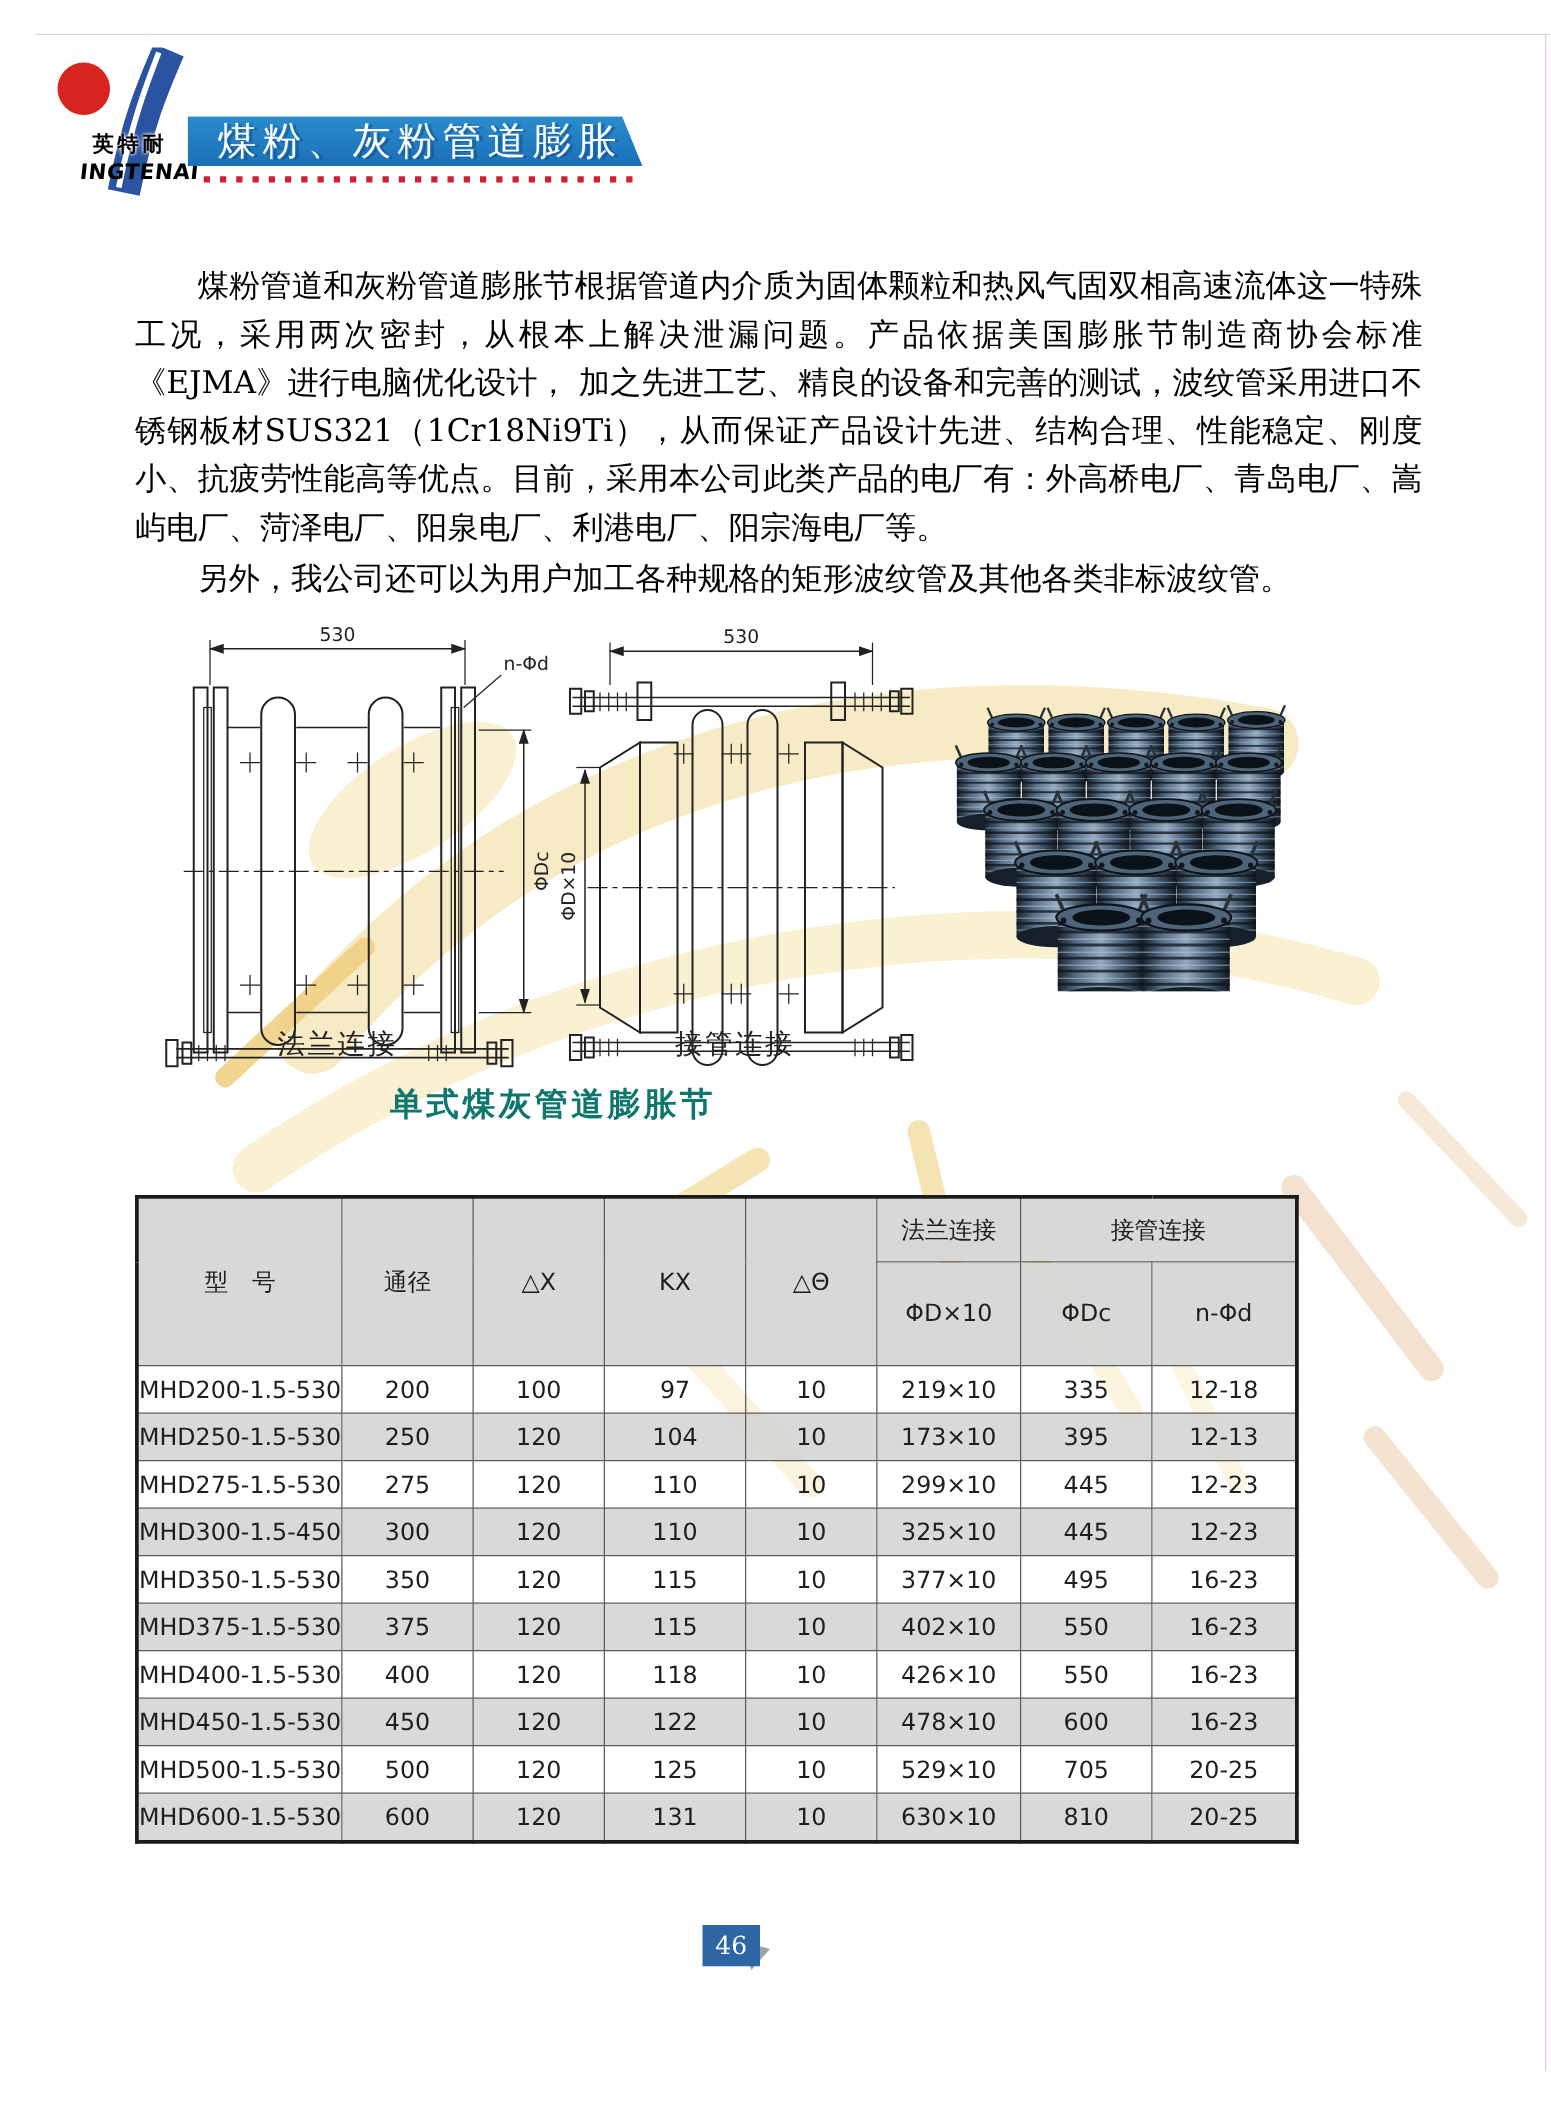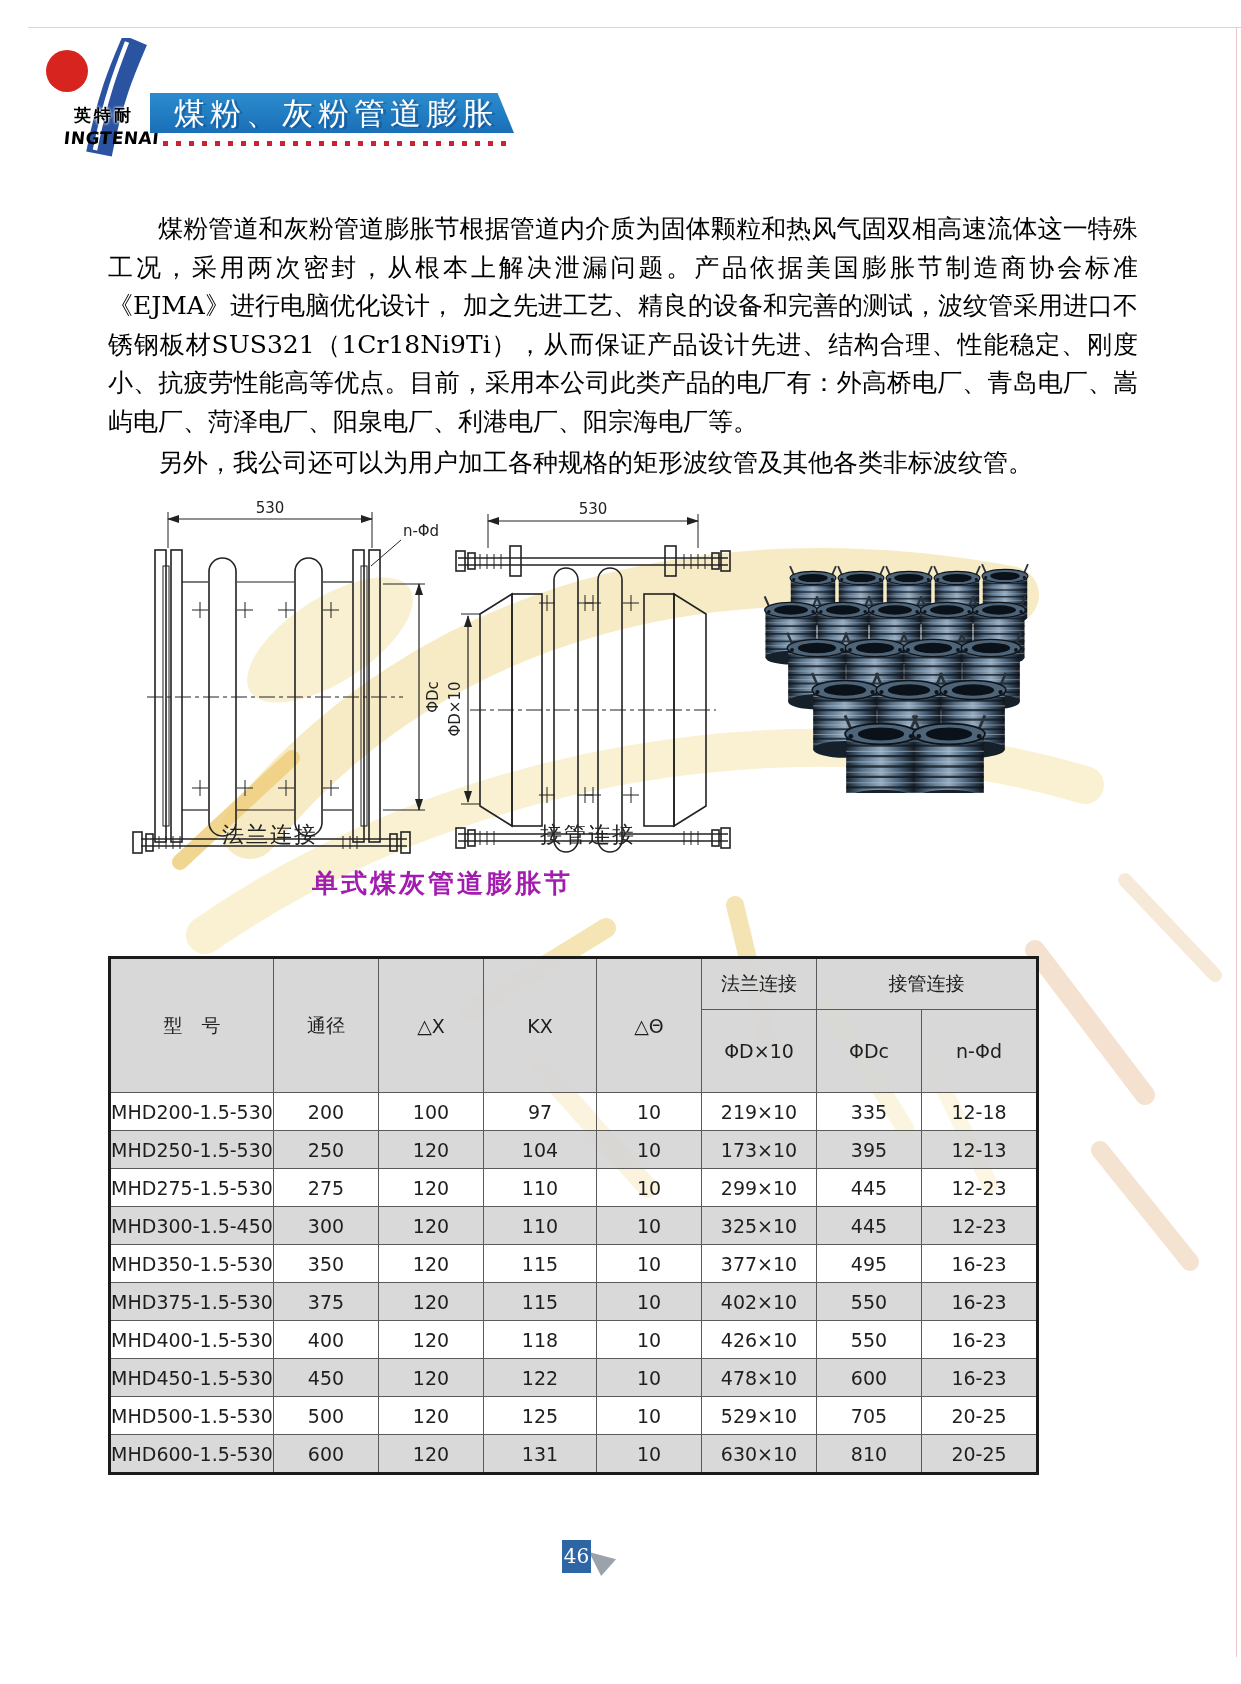--- a/index.html
+++ b/index.html
@@ -34,39 +34,39 @@
 
   .fig-layer{position:absolute;left:0;top:0;width:1025px;height:1684px;z-index:1;}
   .diag{position:absolute;}
   .diag-left{left:105px;top:492px;width:345px;height:368px;}
   .diag-right{left:448px;top:496px;width:290px;height:362px;}
   .photo{position:absolute;left:695px;top:548px;width:385px;height:245px;}
   .caption{position:absolute;font-size:22px;color:#222;letter-spacing:2px;}
   .caption-left{left:222px;top:820px;}
   .caption-right{left:540px;top:820px;}
   .section-title{position:absolute;left:312px;top:866px;font-size:26px;font-weight:bold;
-                 color:#a21caf;letter-spacing:3px;}
+                 color:#0f766e;letter-spacing:3px;}
 
   
   .spec-wrap{position:absolute;left:108px;top:956px;z-index:1;}
   table.spec{border-collapse:collapse;table-layout:fixed;width:928px;
              border:3px solid #1b1b1b;font-size:19px;color:#1e1e1e;}
   table.spec th,table.spec td{border:1px solid #5a5a5a;text-align:center;padding:0;
              font-weight:normal;overflow:hidden;white-space:nowrap;}
   table.spec thead th{background:rgba(214,214,214,.96);}
   table.spec thead tr.hdr-a th{height:50px;}
   table.spec thead tr.hdr-b th{height:82px;}
   table.spec thead th.span2{height:132px;}
   table.spec thead tr.hdr-b th{border-top:1px solid #5a5a5a;}
   table.spec tbody td{height:37px;}
   table.spec tbody tr:nth-child(odd) td{background:rgba(255,255,255,.55);}
   table.spec tbody tr:nth-child(even) td{background:rgba(214,214,214,.92);}
 
   
-  .pagenum-box{position:absolute;left:562px;top:1540px;width:29px;height:33px;background:#2d65a5;
+  .pagenum-box{position:absolute;left:562px;top:1540px;width:46px;height:33px;background:#2d65a5;
                color:#fff;font-family:"DejaVu Serif",serif;font-size:20px;line-height:33px;
                text-align:center;z-index:2;}
   .pagenum-flag{position:absolute;left:589px;top:1552px;width:27px;height:24px;background:#9aa3ab;
                clip-path:polygon(0 0,100% 30%,45% 100%);z-index:1;}
 </style>
 </head>
 <body>
 
 <div class="page">
   <div class="edge-top"></div>

